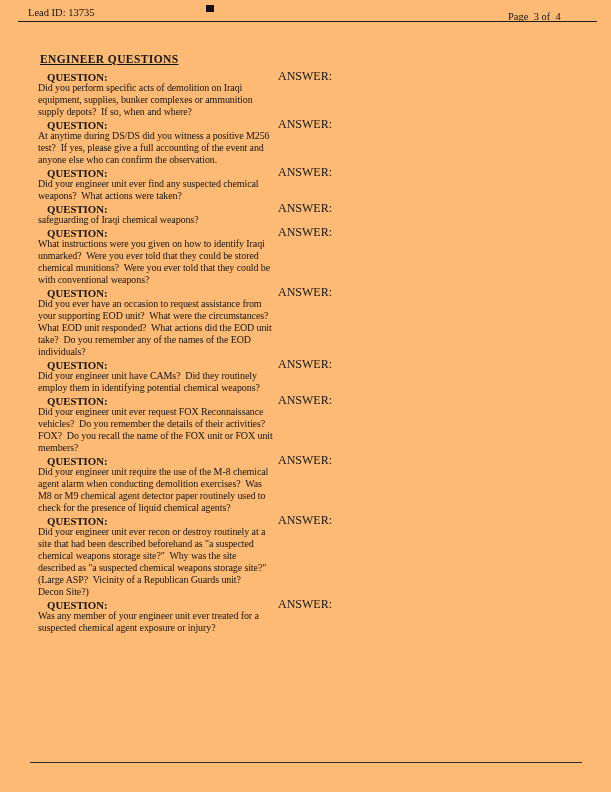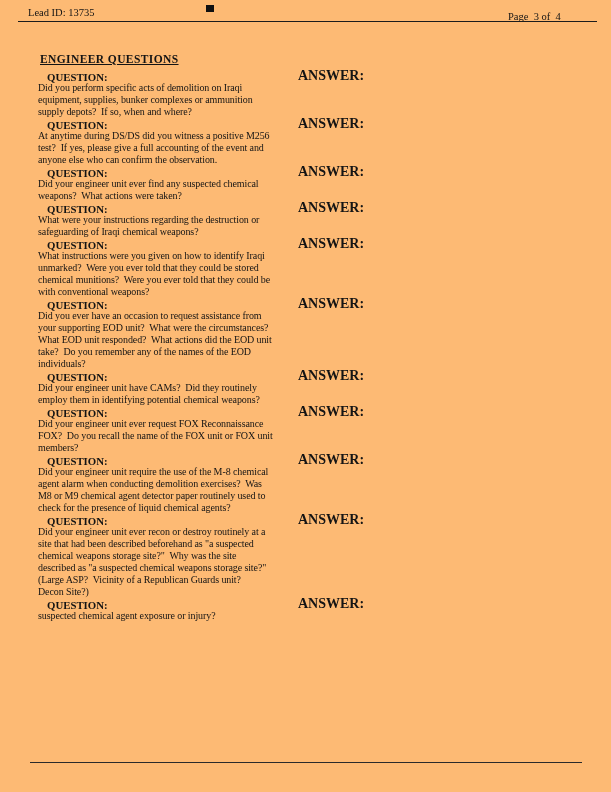--- a/index.html
+++ b/index.html
@@ -55,24 +55,24 @@
     line-height: 12px;
   }
   .q-label {
     font-weight: bold;
     font-size: 10.8px;
     margin-left: 9px;
     white-space: pre;
   }
   .a-label {
     position: absolute;
-    left: 260px;
+    left: 240px;
     top: 0;
-    font-weight: bold;
-    font-size: 14px;
+    font-weight: normal;
+    font-size: 12px;
     white-space: pre;
   }
   .q-line {
     font-size: 10px;
     line-height: 12px;
     letter-spacing: -0.1px;
     white-space: pre;
   }
   .artifact {
     position: absolute;
@@ -137,21 +137,20 @@
             <div class="q-line">weapons?  What actions were taken?</div>
           </div>
   </div>
 
   <div class="qa-block">
     <div class="qa-head">
       <span class="q-label">QUESTION:</span>
       <span class="a-label">ANSWER:</span>
     </div>
     <div class="q-lines">
-            <div class="q-line">What were your instructions regarding the destruction or</div>
             <div class="q-line">safeguarding of Iraqi chemical weapons?</div>
           </div>
   </div>
 
   <div class="qa-block">
     <div class="qa-head">
       <span class="q-label">QUESTION:</span>
       <span class="a-label">ANSWER:</span>
     </div>
     <div class="q-lines">
@@ -187,20 +186,21 @@
           </div>
   </div>
 
   <div class="qa-block">
     <div class="qa-head">
       <span class="q-label">QUESTION:</span>
       <span class="a-label">ANSWER:</span>
     </div>
     <div class="q-lines">
             <div class="q-line">Did your engineer unit ever request FOX Reconnaissance</div>
+            <div class="q-line">vehicles?  Do you remember the details of their activities?</div>
             <div class="q-line">FOX?  Do you recall the name of the FOX unit or FOX unit</div>
             <div class="q-line">members?</div>
           </div>
   </div>
 
   <div class="qa-block">
     <div class="qa-head">
       <span class="q-label">QUESTION:</span>
       <span class="a-label">ANSWER:</span>
     </div>
@@ -226,20 +226,21 @@
             <div class="q-line">Decon Site?)</div>
           </div>
   </div>
 
   <div class="qa-block">
     <div class="qa-head">
       <span class="q-label">QUESTION:</span>
       <span class="a-label">ANSWER:</span>
     </div>
     <div class="q-lines">
+            <div class="q-line">Was any member of your engineer unit ever treated for a</div>
             <div class="q-line">suspected chemical agent exposure or injury?</div>
           </div>
   </div>
 </div>
   </div>
 
   <div class="bottom-rule"></div>
 
 </div>
 

